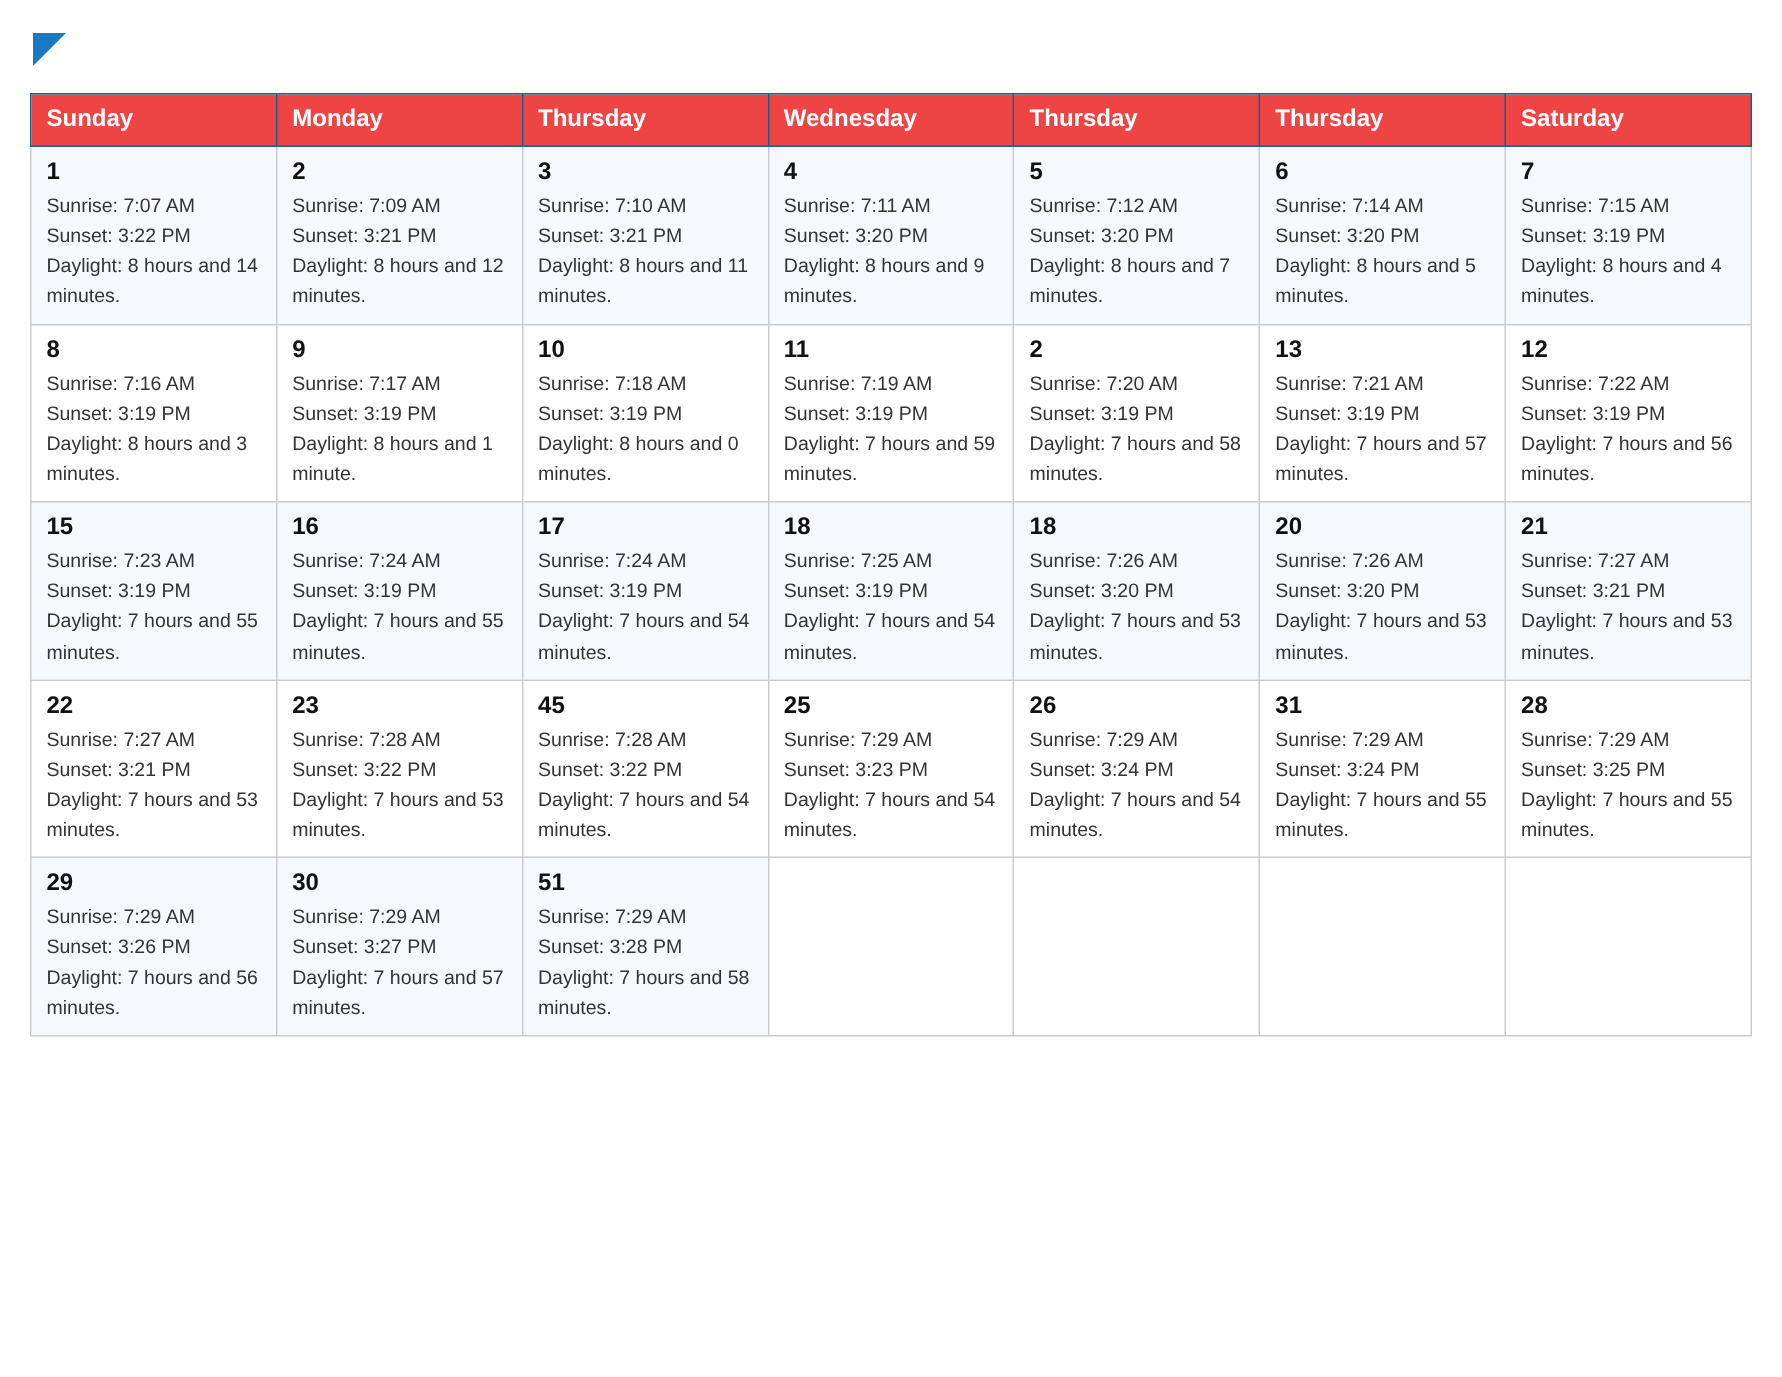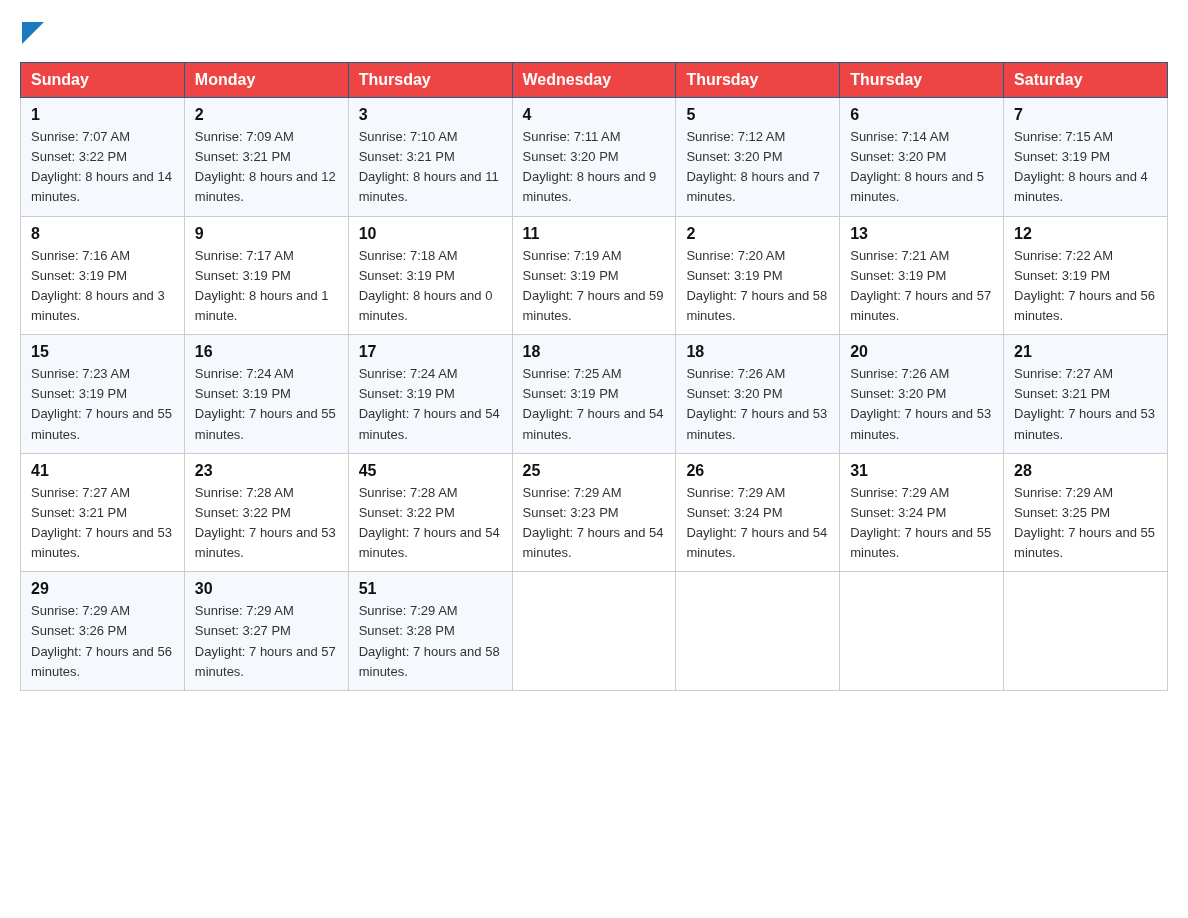--- a/index.html
+++ b/index.html
@@ -175,21 +175,21 @@
         <td><span class="day-number">18</span>
         <span class="day-info">Sunrise: 7:25 AM<br>Sunset: 3:19 PM<br>Daylight: 7 hours and 54 minutes.</span></td>
         <td><span class="day-number">18</span>
         <span class="day-info">Sunrise: 7:26 AM<br>Sunset: 3:20 PM<br>Daylight: 7 hours and 53 minutes.</span></td>
         <td><span class="day-number">20</span>
         <span class="day-info">Sunrise: 7:26 AM<br>Sunset: 3:20 PM<br>Daylight: 7 hours and 53 minutes.</span></td>
         <td><span class="day-number">21</span>
         <span class="day-info">Sunrise: 7:27 AM<br>Sunset: 3:21 PM<br>Daylight: 7 hours and 53 minutes.</span></td>
       </tr>
       <tr>
-        <td><span class="day-number">41</span>
+        <td><span class="day-number">22</span>
         <span class="day-info">Sunrise: 7:27 AM<br>Sunset: 3:21 PM<br>Daylight: 7 hours and 53 minutes.</span></td>
         <td><span class="day-number">23</span>
         <span class="day-info">Sunrise: 7:28 AM<br>Sunset: 3:22 PM<br>Daylight: 7 hours and 53 minutes.</span></td>
         <td><span class="day-number">45</span>
         <span class="day-info">Sunrise: 7:28 AM<br>Sunset: 3:22 PM<br>Daylight: 7 hours and 54 minutes.</span></td>
         <td><span class="day-number">25</span>
         <span class="day-info">Sunrise: 7:29 AM<br>Sunset: 3:23 PM<br>Daylight: 7 hours and 54 minutes.</span></td>
         <td><span class="day-number">26</span>
         <span class="day-info">Sunrise: 7:29 AM<br>Sunset: 3:24 PM<br>Daylight: 7 hours and 54 minutes.</span></td>
         <td><span class="day-number">31</span>

